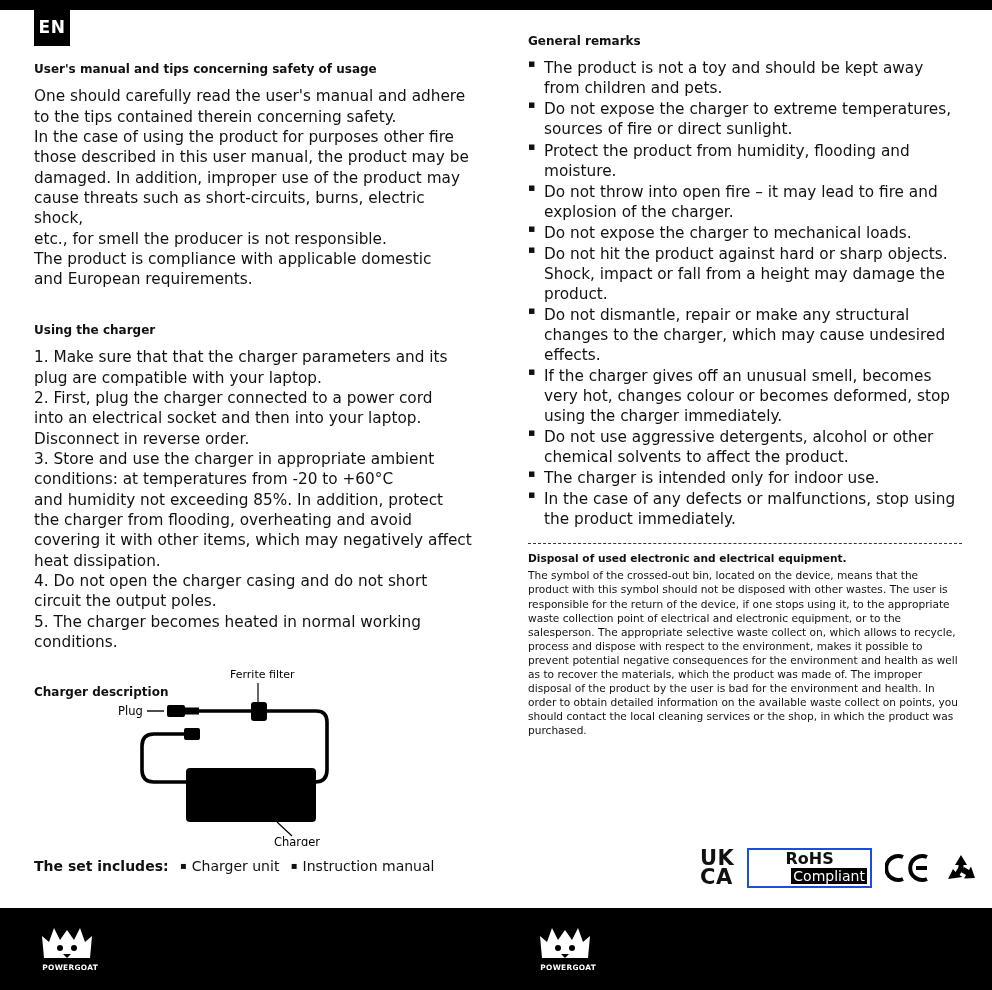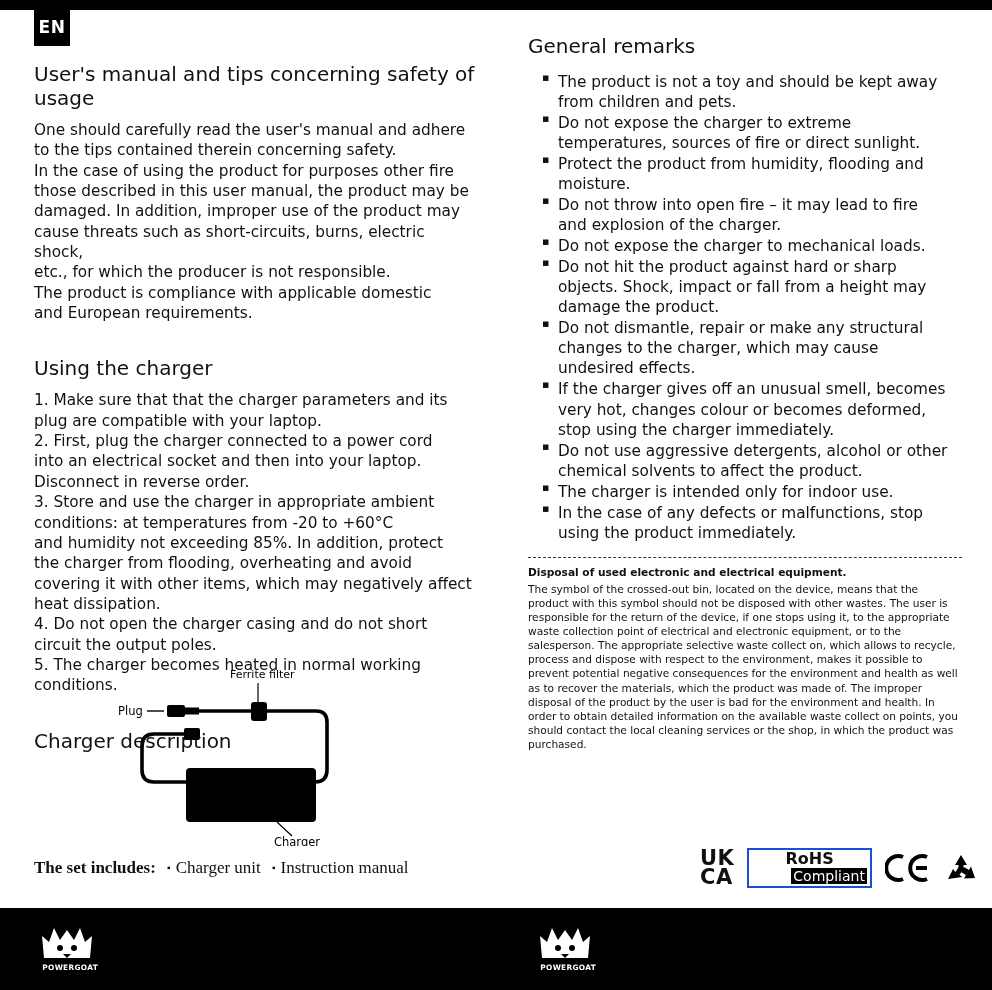--- a/index.html
+++ b/index.html
@@ -58,40 +58,40 @@
     top: 62px;
     width: 444px;
   }
   .col-right {
     position: absolute;
     left: 528px;
     top: 34px;
     width: 434px;
   }
   h2.section {
-    font-size: 20px;
-    font-weight: normal;
+    font-size: 12px;
+    font-weight: bold;
     margin: 0 0 10px 0;
     line-height: 1.2;
   }
   h2.section.tight {
     margin-top: 26px;
   }
   p.body {
     font-size: 15.3px;
     line-height: 1.33;
     margin: 0;
   }
   .para-block p.body { margin-bottom: 0; }
   .spacer-sm { height: 7px; }
   .steps p { margin: 0; font-size: 15.3px; line-height: 1.33; }
   
   .bullets {
     list-style: none;
-    margin: 14px;
+    margin: 0;
     padding: 0;
   }
   .bullets li {
     position: relative;
     padding-left: 16px;
     font-size: 15.3px;
     line-height: 1.31;
     margin-bottom: 1px;
   }
   .bullets li::before {
@@ -124,22 +124,21 @@
     left: 34px;
     top: 666px;
     width: 444px;
     height: 180px;
   }
   .diagram svg { display: block; }
   .set-includes {
     position: absolute;
     left: 34px;
     top: 858px;
-    font-size: 17px;
-    font-family: Liberation Serif, serif;
+    font-size: 14px;
   }
   .set-includes .lbl { font-weight: bold; }
   .set-includes .sq::before {
     content: "\25AA";
     font-size: 10px;
     margin: 0 5px 0 7px;
     position: relative;
     top: -2px;
   }
   
@@ -199,21 +198,21 @@
 
     <h2 class="section">User's manual and tips concerning safety of usage</h2>
 
     <div class="para-block">
       <p class="body">One should carefully read the user's manual and adhere</p>
       <p class="body">to the tips contained therein concerning safety.</p>
       <p class="body">In the case of using the product for purposes other fire</p>
       <p class="body">those described in this user manual, the product may be</p>
       <p class="body">damaged. In addition, improper use of the product may</p>
       <p class="body">cause threats such as short-circuits, burns, electric shock,</p>
-      <p class="body">etc., for which the producer is not responsible.</p>
+      <p class="body">etc., for smell the producer is not responsible.</p>
       <p class="body">The product is compliance with applicable domestic</p>
       <p class="body">and European requirements.</p>
     </div>
 
     <div class="spacer-sm"></div>
     <h2 class="section tight">Using the charger</h2>
 
     <div class="steps">
       <p>1. Make sure that that the charger parameters and its</p>
       <p>plug are compatible with your laptop.</p>

